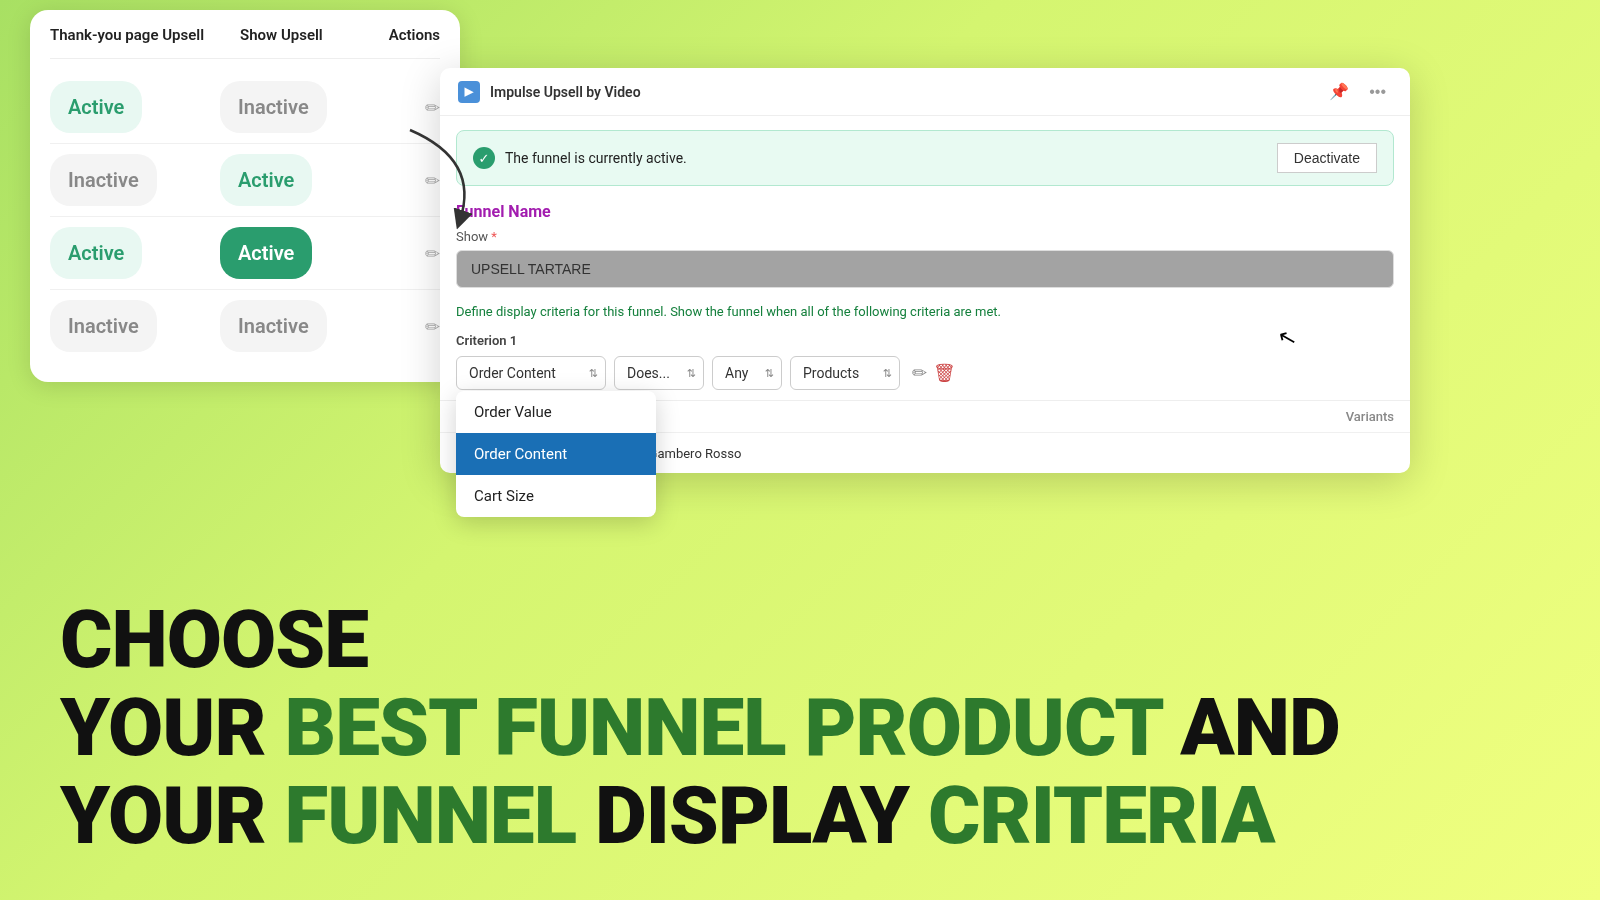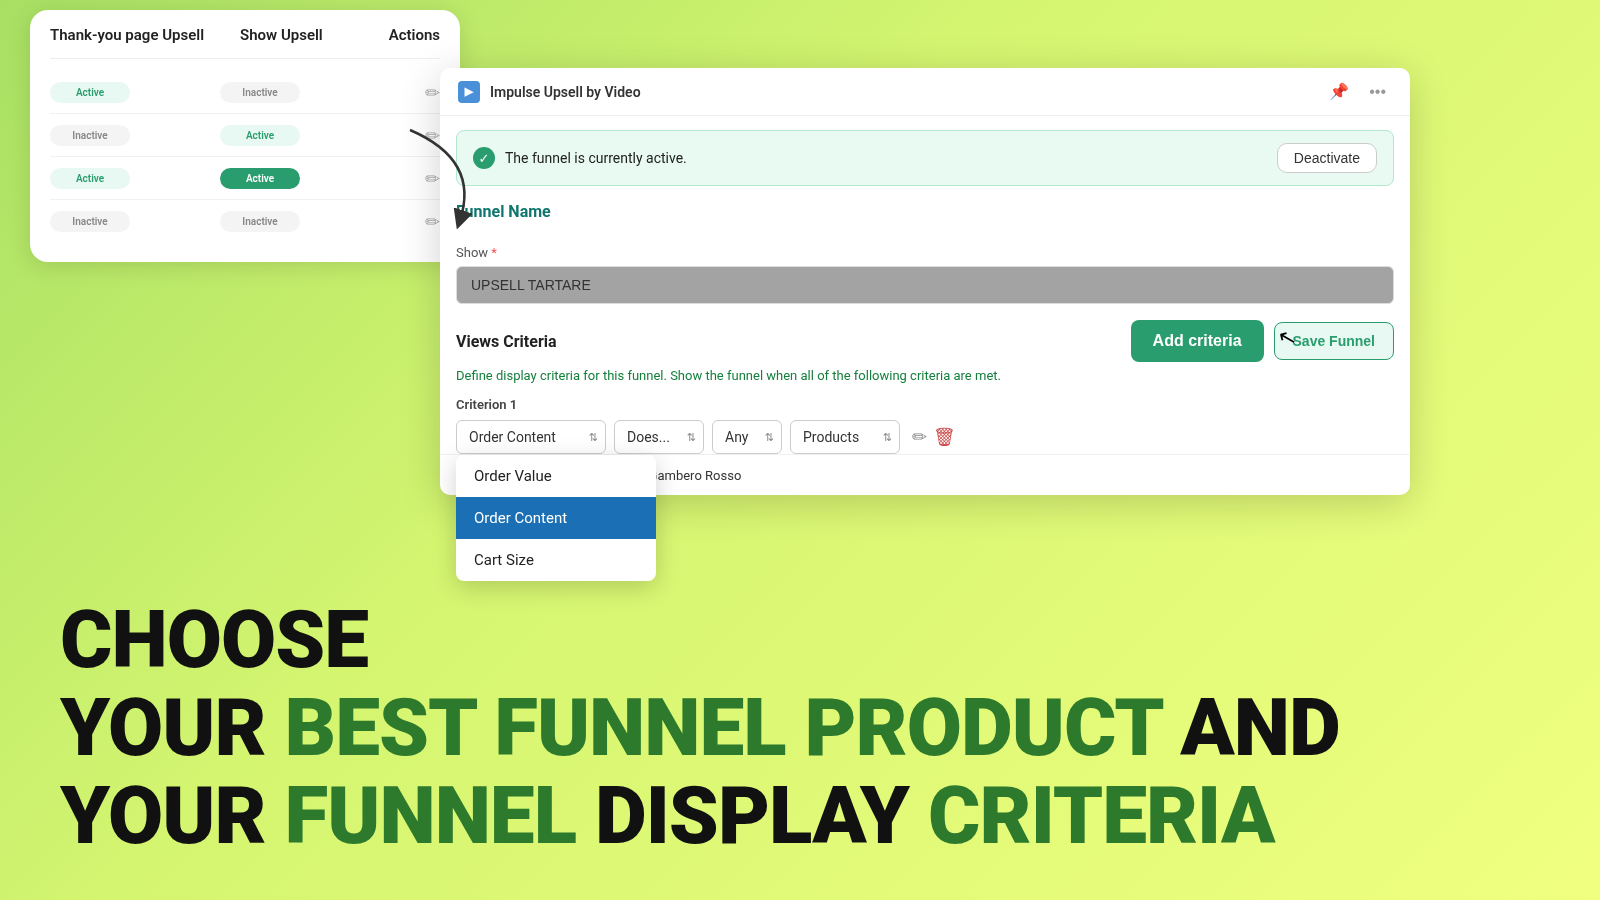--- a/index.html
+++ b/index.html
@@ -59,22 +59,22 @@
     }
     .funnel-row {
       display: flex;
       align-items: center;
       padding: 10px 0;
       border-bottom: 1px solid #f0f0f0;
     }
     .funnel-row:last-child { border-bottom: none; }
     .badge {
       border-radius: 20px;
-      padding: 5px 18px;
-      font-size: 10px;
+      padding: 14px 18px;
+      font-size: 20px;
       font-weight: 600;
       min-width: 80px;
       text-align: center;
       display: inline-block;
     }
     .badge-active {
       background: #e8f8f2;
       color: #2a9d6e;
     }
     .badge-active-filled {
@@ -168,37 +168,37 @@
       color: white;
       font-size: 13px;
     }
     .active-text {
       font-size: 14px;
       color: #222;
     }
     .deactivate-btn {
       background: white;
       border: 1px solid #ccc;
-      border-radius: 10px;
+      border-radius: 0;
       padding: 6px 16px;
       font-size: 14px;
       color: #333;
       cursor: pointer;
       text-align: right;
     }
 
     
     .section {
       padding: 16px 16px 0 16px;
     }
     .section-title {
       font-size: 16px;
       font-weight: 700;
-      color: #0f766e;
-      margin-bottom: 24px;
+      color: #a21caf;
+      margin-bottom: 8px;
     }
     .field-label {
       font-size: 13px;
       color: #555;
       margin-bottom: 6px;
     }
     .field-label .required {
       color: #e55;
     }
     .text-input {
@@ -485,27 +485,20 @@
   <div class="section">
     <div class="section-title">Funnel Name</div>
     <div class="field-label">
       <span>Show</span>
       <span class="required"> *</span>
     </div>
     <input class="text-input" type="text" value="UPSELL TARTARE" style="">
   </div>
 
   <div class="criteria-section">
-    <div class="criteria-header">
-      <div class="criteria-title">Views Criteria</div>
-      <div class="criteria-buttons">
-        <button class="add-criteria-btn">Add criteria</button>
-        <button class="save-funnel-btn">Save Funnel</button>
-      </div>
-    </div>
     <div class="criteria-desc">Define display criteria for this funnel. Show the funnel when all of the following criteria are met.</div>
 
     <div class="criterion-label">Criterion 1</div>
     <div class="criterion-row">
 
       <div class="select-box-wrapper" style="position:relative;">
         <div class="select-box" style="padding-right:30px; min-width:150px;">
           <span>Order Content</span>
         </div>
 
@@ -534,19 +527,23 @@
         </div>
       </div>
 
       <div class="criterion-actions">
         <button class="icon-btn">✏</button>
         <button class="icon-btn trash-btn">🗑</button>
       </div>
     </div>
   </div>
 
+  <div class="product-table-header">
+    <span class="col-product">Product</span>
+    <span class="col-variants">Variants</span>
+  </div>
   <div class="product-row">
     <div class="toggle"></div>
     <span class="product-name">Valentino – La Tartare di Gambero Rosso</span>
   </div>
 </div>
 
 <div class="cursor">↖</div>
 
 </body></html>

